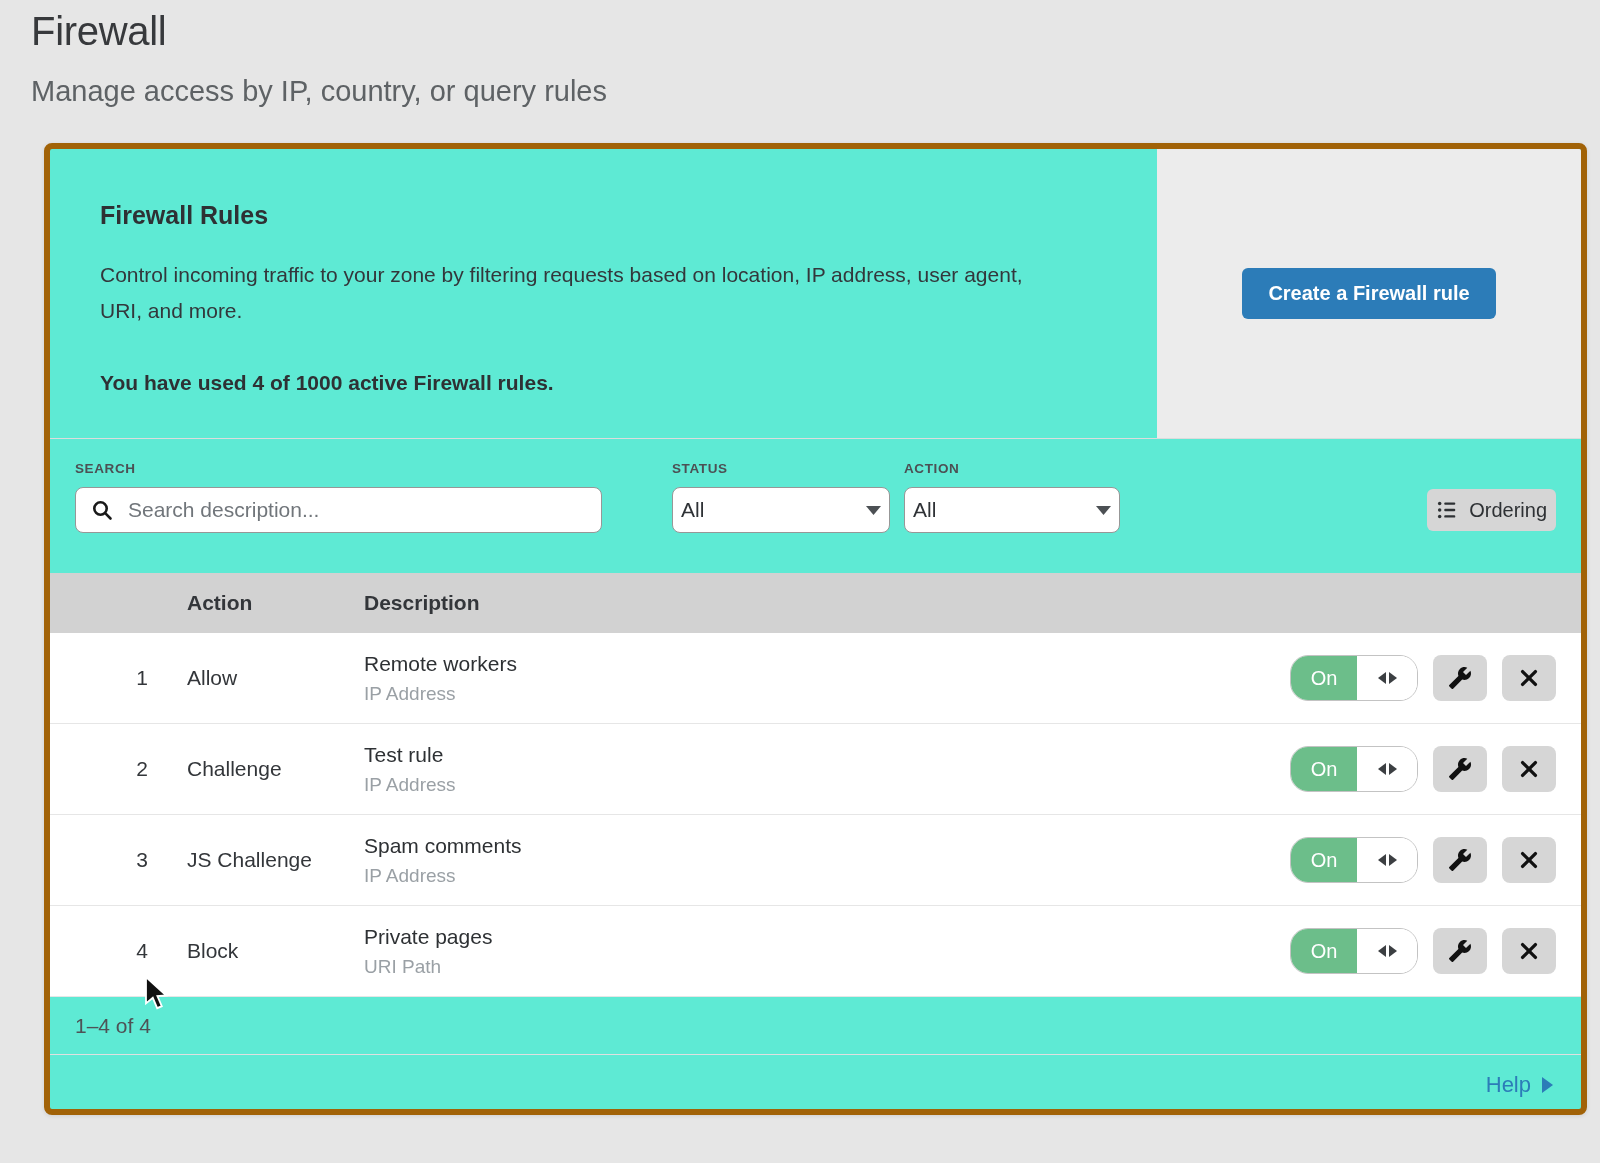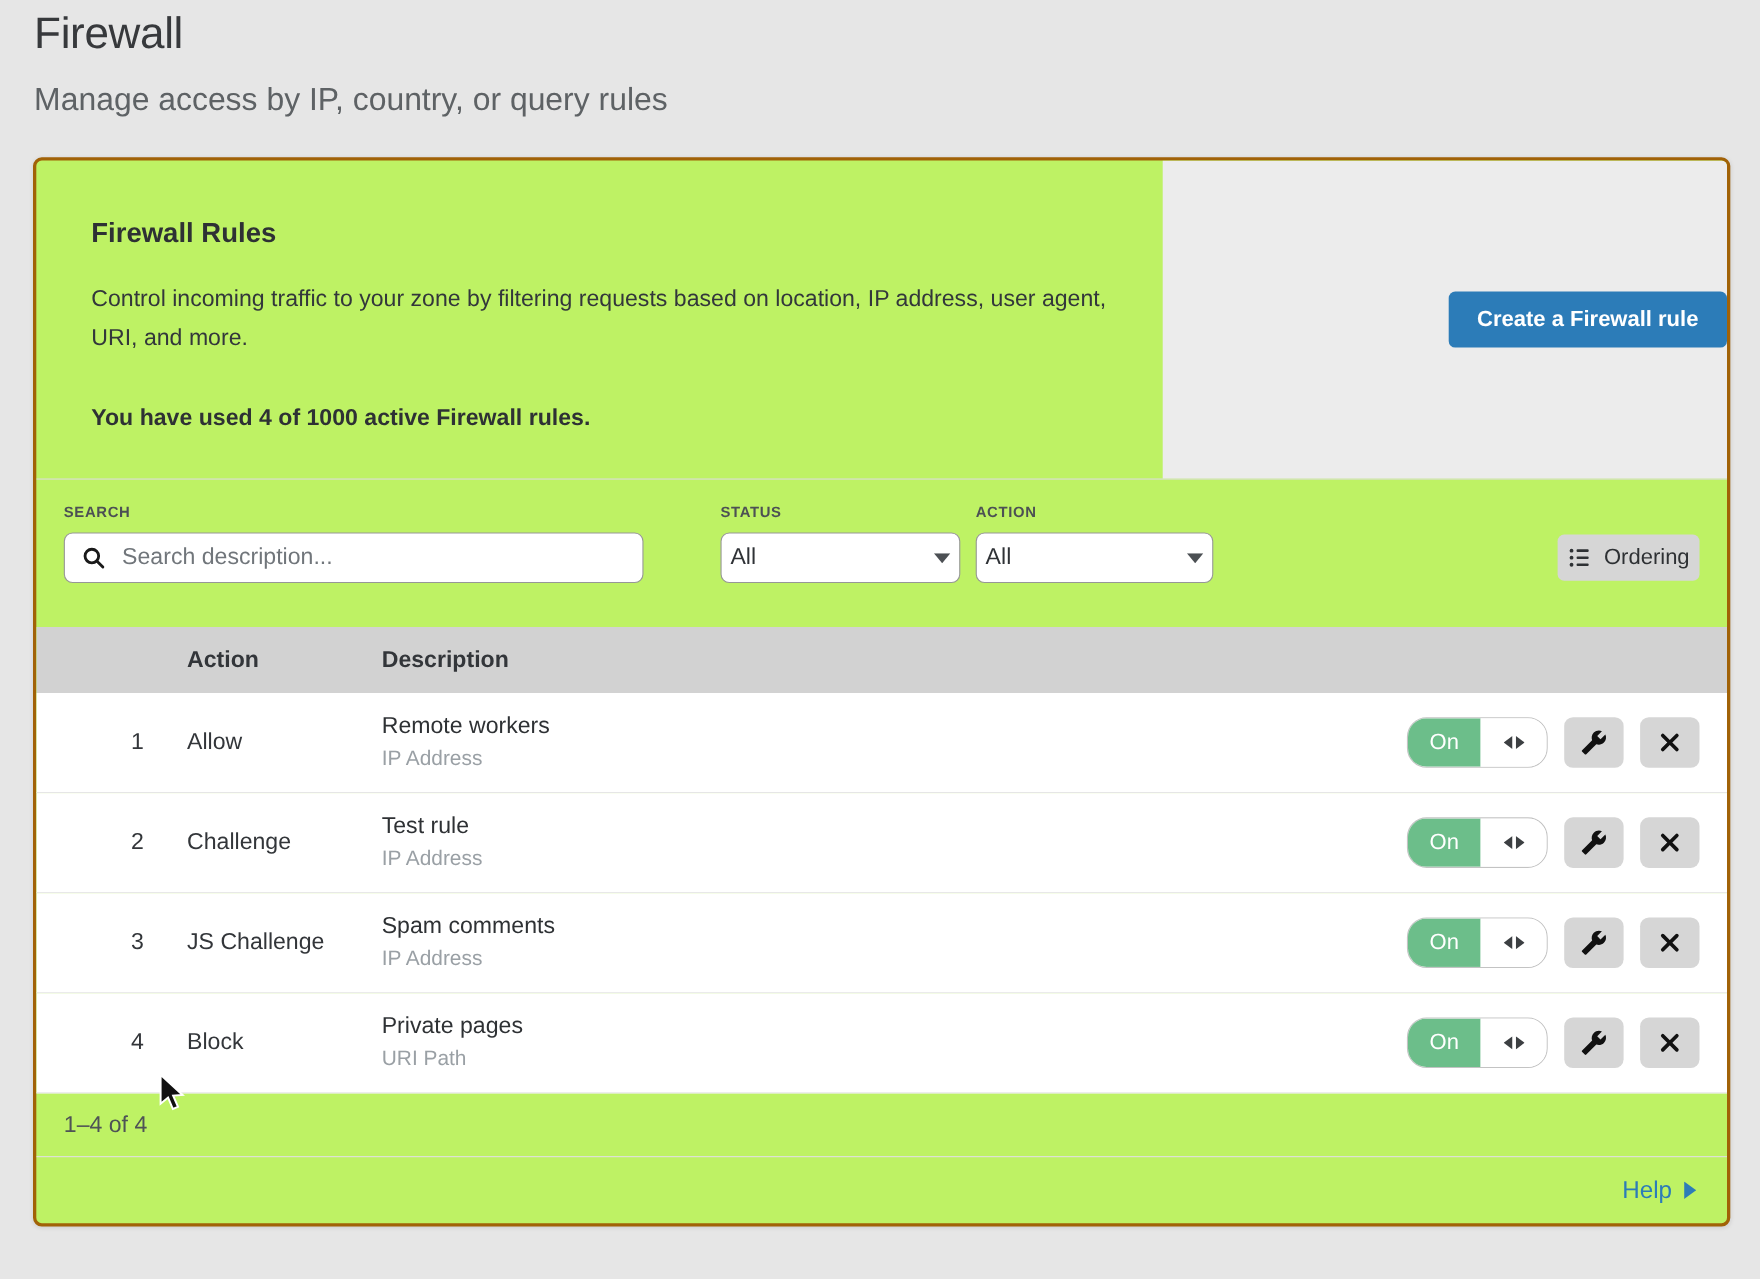--- a/index.html
+++ b/index.html
@@ -19,36 +19,36 @@
     margin: 0; font-size: 40px; font-weight: 500; color: #37393c;
     letter-spacing: -0.3px; line-height: 50px;
   }
   .page-subtitle {
     margin: 17px 0 0 0; font-size: 29px; font-weight: 400; color: #5e6265;
     line-height: 36px;
   }
 
   
   .card {
-    position: absolute; left: 30px; top: 143px; width: 1543px; height: 972px;
-    background: #bef264;
-    border: 3px solid #a16207; border-radius: 8px;
+    position: absolute; left: 44px; top: 143px; width: 1543px; height: 972px;
+    background: #5eead4;
+    border: 6px solid #a16207; border-radius: 8px;
     box-shadow: 0 1px 4px rgba(0,0,0,0.10);
     overflow: hidden;
   }
 
   
   .overview { display: flex; height: 290px; border-bottom: 1px solid #dcdcdc; }
   .overview-left { flex: 1; padding: 52px 40px 0 50px; }
   .overview-heading { margin: 0 0 27px 0; font-size: 25px; font-weight: 700; color: #2e3134; }
   .overview-desc { margin: 0 0 42px 0; font-size: 21px; line-height: 36px; color: #33373b; max-width: 960px; }
   .overview-usage { font-size: 21px; font-weight: 700; color: #2e3134; }
   .overview-right {
-    width: 513px; background: #ececec;
-    display: flex; align-items: center; justify-content: flex-end;
+    width: 424px; background: #ececec;
+    display: flex; align-items: center; justify-content: center;
   }
   .create-btn {
     background: #2c7cb8; color: #ffffff;
     font-family: inherit; font-size: 20px; font-weight: 600;
     border: none; border-radius: 6px;
     padding: 14px 26px; cursor: pointer;
   }
 
   
   .filters { position: relative; height: 134px; }

